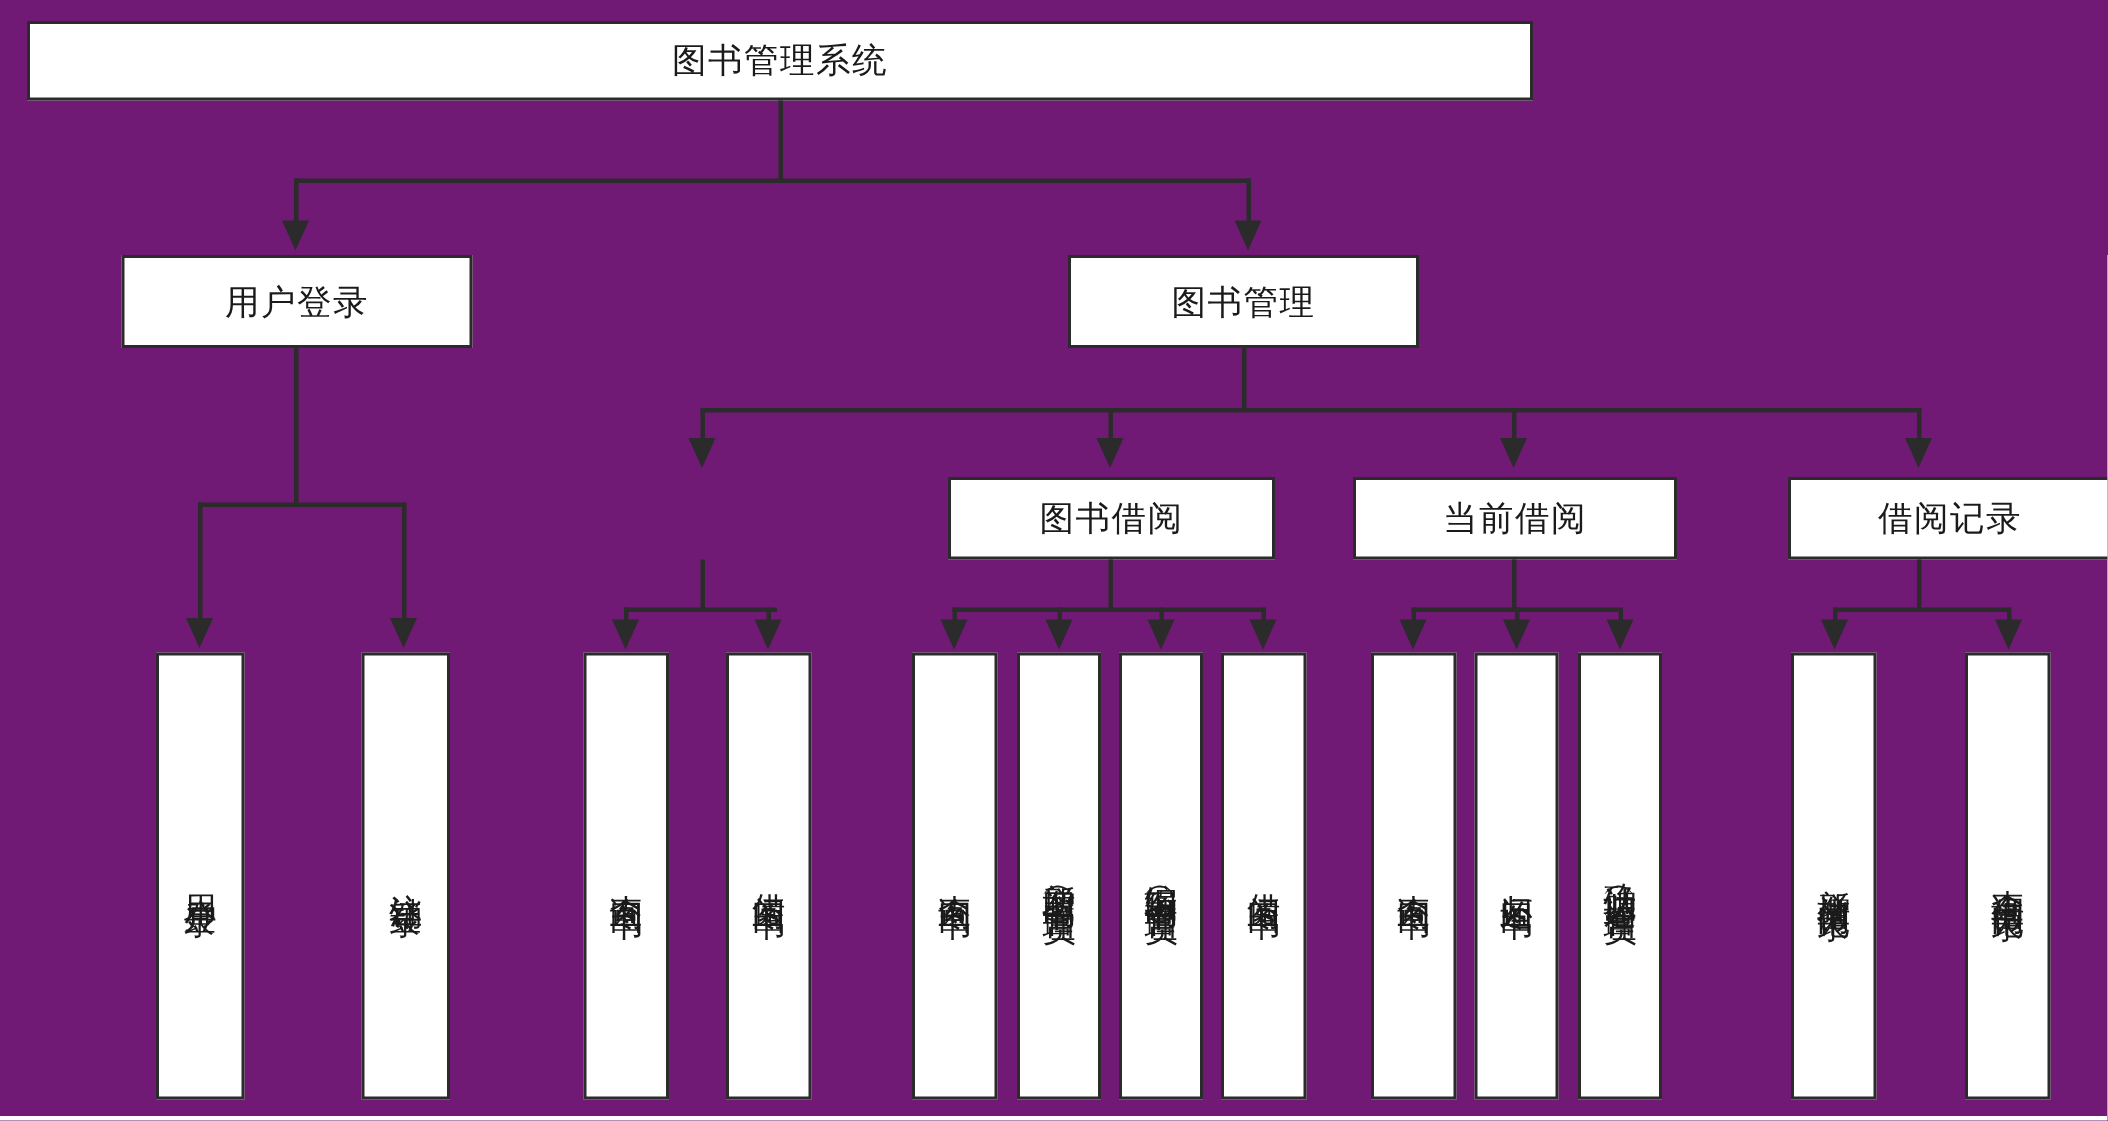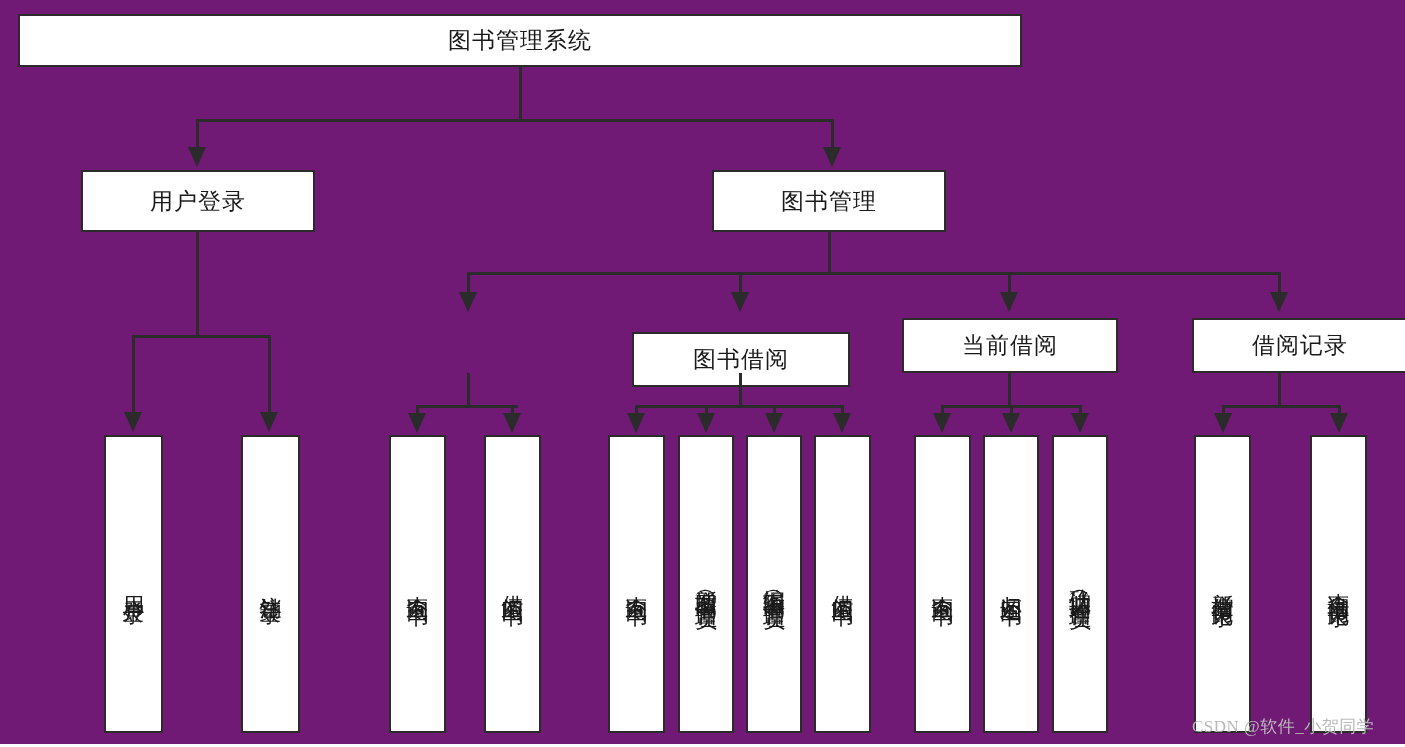--- a/index.html
+++ b/index.html
@@ -100,21 +100,21 @@
   <div class="hline" style="left:467px; top:272px; width:814px;"></div>
   <div class="vline" style="left:467px; top:272px; height:24px;"></div>
   <div class="arrow" style="left:459px; top:292px;"></div>
   <div class="vline" style="left:739px; top:272px; height:24px;"></div>
   <div class="arrow" style="left:731px; top:292px;"></div>
   <div class="vline" style="left:1008px; top:272px; height:24px;"></div>
   <div class="arrow" style="left:1000px; top:292px;"></div>
   <div class="vline" style="left:1278px; top:272px; height:24px;"></div>
   <div class="arrow" style="left:1270px; top:292px;"></div>
 
-  <div class="node node-h" style="left:632px; top:332px; width:218px; height:55px;">
+  <div class="node node-h" style="left:632px; top:318px; width:218px; height:55px;">
     <span>图书借阅</span>
   </div>
   <div class="node node-h" style="left:902px; top:318px; width:216px; height:55px;">
     <span>当前借阅</span>
   </div>
   <div class="node node-h" style="left:1172px; top:318px; width:216px; height:55px;margin-left:20px;">
     <span>借阅记录</span>
   </div>
 
   <div class="vline" style="left:467px; top:373px; height:35px;"></div>
@@ -188,17 +188,14 @@
     <span>确认归还（管理员）</span>
   </div>
 
   <div class="node node-v" style="left:1194px; top:435px; width:57px; height:298px;">
     <span>新增借阅记录</span>
   </div>
   <div class="node node-v" style="left:1310px; top:435px; width:57px; height:298px;">
     <span>查询借阅记录</span>
   </div>
 
-  <div class="watermark" style="left:1192px; top:715px;">
-    <span>CSDN @软件_小贺同学</span>
-  </div>
 
 </div>
 
 </body></html>

